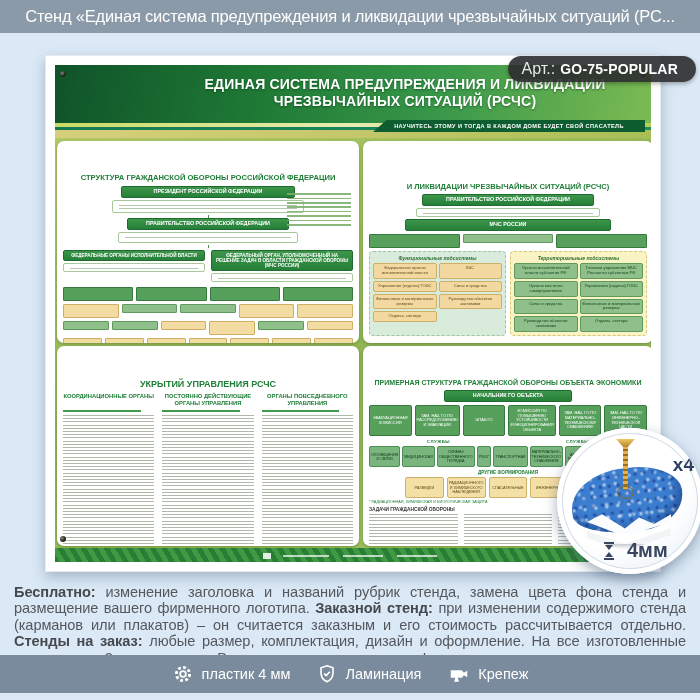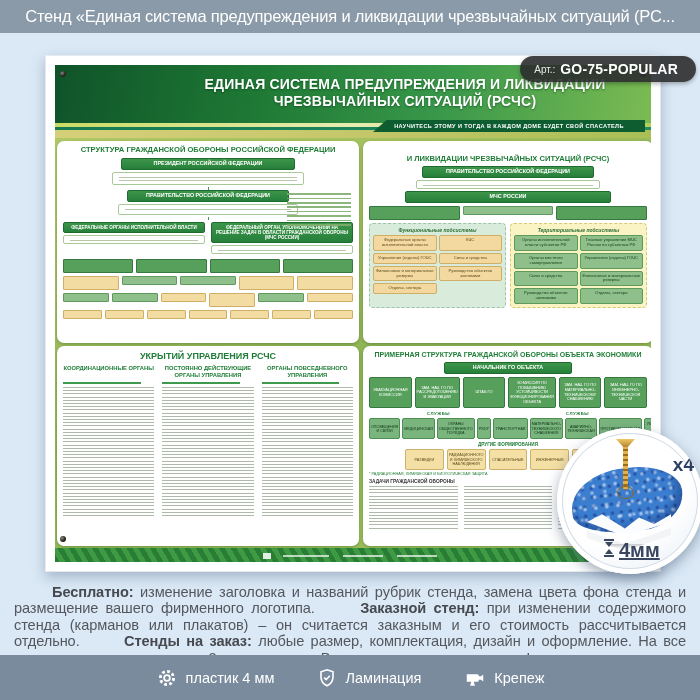--- a/index.html
+++ b/index.html
@@ -16,21 +16,21 @@
     display:flex; align-items:center; justify-content:center;
     font-size:16.5px; letter-spacing:-0.2px; white-space:nowrap; overflow:hidden;
   }
   
   .badge {
     position:absolute; top:56px; right:4px; height:26px; z-index:9;
     background:rgba(43,44,46,.9); border-radius:14px;
     display:flex; align-items:center; gap:5px; padding:0 18px 0 14px;
     color:#fff; box-shadow:0 2px 4px rgba(0,0,0,.3);
   }
-  .badge .art { font-size:10px; color:#e8e8e8; }
+  .badge .art { font-size:16px; color:#e8e8e8; }
   .badge .artv { font-size:14px; font-weight:bold; letter-spacing:.2px; }
   
   .poster-frame {
     position:absolute; left:45px; top:55px; width:616px; height:517px;
     background:#fff; border:1px solid #e6ebf1; padding:9px;
     box-shadow:0 5px 12px rgba(60,85,115,.35);
   }
   .poster { position:relative; width:100%; height:100%; overflow:hidden;
     background:linear-gradient(160deg,#b9cc6a,#8fb554 55%,#a3c15e); }
   .p-header {
@@ -60,21 +60,21 @@
       linear-gradient(#fff,#fff) 0 50%/8px 6px no-repeat,
       linear-gradient(rgba(255,255,255,.8),rgba(255,255,255,.8)) 20px 50%/46px 2px no-repeat,
       linear-gradient(rgba(255,255,255,.8),rgba(255,255,255,.8)) 80px 50%/40px 2px no-repeat,
       linear-gradient(rgba(255,255,255,.8),rgba(255,255,255,.8)) 134px 50%/40px 2px no-repeat;
   }
   .pscrew { position:absolute; width:6px; height:6px; border-radius:50%; z-index:4;
     background:radial-gradient(circle at 35% 35%,#777 10%,#1d1d10 60%,#4c4c22); }
   
   .panel { background:#fff; border-radius:7px; padding:5px 6px; position:relative;
     box-shadow:0 1px 3px rgba(40,70,30,.35); overflow:hidden; }
-  .pt { color:#1e7d36; font-weight:bold; text-align:center; font-size:7.6px; line-height:1.15; margin-bottom:3px; }
+  .pt { color:#1e7d36; font-weight:bold; text-align:center; font-size:7.6px; line-height:1.15; margin-bottom:3px;margin-top:28px; }
   .gbar { margin:0 auto; background:linear-gradient(#3c9549,#27803a); border:1px solid #1d6b2e;
     color:#fff; font-weight:bold; text-align:center; font-size:5.4px; line-height:1.1;
     border-radius:2px; padding:2px 2px; }
   .note { margin:2px auto; background:#fff; border:1px solid #a9c89a; border-radius:2px;
     padding:2px 6px; background-clip:border-box;
     background-image:repeating-linear-gradient(rgba(120,140,110,0) 0 2px,#b7c7ac 2px 3px);
     background-origin:content-box; background-clip:content-box; }
   .vline { width:1px; height:3px; background:#4c8f52; margin:0 auto; }
   .w60{width:60%;} .w66{width:66%;} .w56{width:56%;} .w62{width:62%;}
   .row2 { display:flex; gap:6px; justify-content:space-between; margin-top:2px; }
@@ -146,34 +146,34 @@
     clip-path:polygon(0 45%, 18% 10%, 45% 75%, 62% 25%, 80% 55%, 100% 10%, 100% 45%, 45% 110%); }
   .shaft { position:absolute; left:66px; top:18px; width:5px; height:44px;
     background:repeating-linear-gradient(#e3b14d 0 3px,#9a6c1c 3px 5px); border-radius:0 0 2px 2px; }
   .shead { position:absolute; left:59px; top:11px; width:19px; height:8px;
     background:linear-gradient(#f0c766,#b5852d);
     clip-path:polygon(0 0,100% 0,62% 100%,38% 100%); }
   .washer { position:absolute; left:60px; top:58px; width:17px; height:13px; border-radius:50%;
     background:radial-gradient(circle,#4d3c12 28%,#e0b04a 32% 62%,#a4762а 64%,#a4762a 66%); 
     border:1px solid #8a6418; }
   .x4 { position:absolute; right:9px; top:26px; color:#2d3f63; font-weight:bold; font-size:19px; }
-  .thick { position:absolute; left:46px; bottom:12px; display:flex; gap:4px;
-    color:#3a4660; font-weight:bold; font-size:20px;text-decoration:underline; }
+  .thick { position:absolute; left:46px; bottom:12px; display:flex; align-items:center; gap:12px;
+    color:#3a4660; font-weight:bold; font-size:20px; }
   .ind { display:inline-flex; flex-direction:column; align-items:center; width:12px; }
   .ind i { display:block; }
   .ind .bar { width:10px; height:2px; background:#3a4660; }
   .ind .tri-d { width:0; height:0; border-left:4px solid rgba(0,0,0,0); border-right:4px solid rgba(0,0,0,0); border-top:5px solid #3a4660; margin:1px 0; }
   .ind .tri-u { width:0; height:0; border-left:4px solid rgba(0,0,0,0); border-right:4px solid rgba(0,0,0,0); border-bottom:5px solid #3a4660; margin:1px 0; }
   
   .descr { position:absolute; left:14px; top:584px; width:672px;
     color:#54575d; font-size:14.6px; line-height:1.13; text-align:justify; letter-spacing:-0.1px; }
-  .descr b { color:#46494f;margin-left:38px; }
-  
-  .featbar { position:absolute; left:0; top:655px; width:700px; height:45px;
-    background:#7a8b9d; display:flex; align-items:center; justify-content:center; gap:43px; }
+  .descr b { color:#46494f; }
+  
+  .featbar { position:absolute; left:0; top:655px; width:700px; height:38px;
+    background:#7a8b9d; display:flex; align-items:center; justify-content:center; gap:27px; }
   .feat { display:flex; align-items:center; gap:8px; color:#fff; font-size:14.5px; white-space:nowrap; }
   .feat svg { display:block; }
 </style>
 </head>
 <body>
 
 <div class="topbar">
   <span>Стенд «Единая система предупреждения и ликвидации чрезвычайных ситуаций (РС...</span>
 </div>
 

